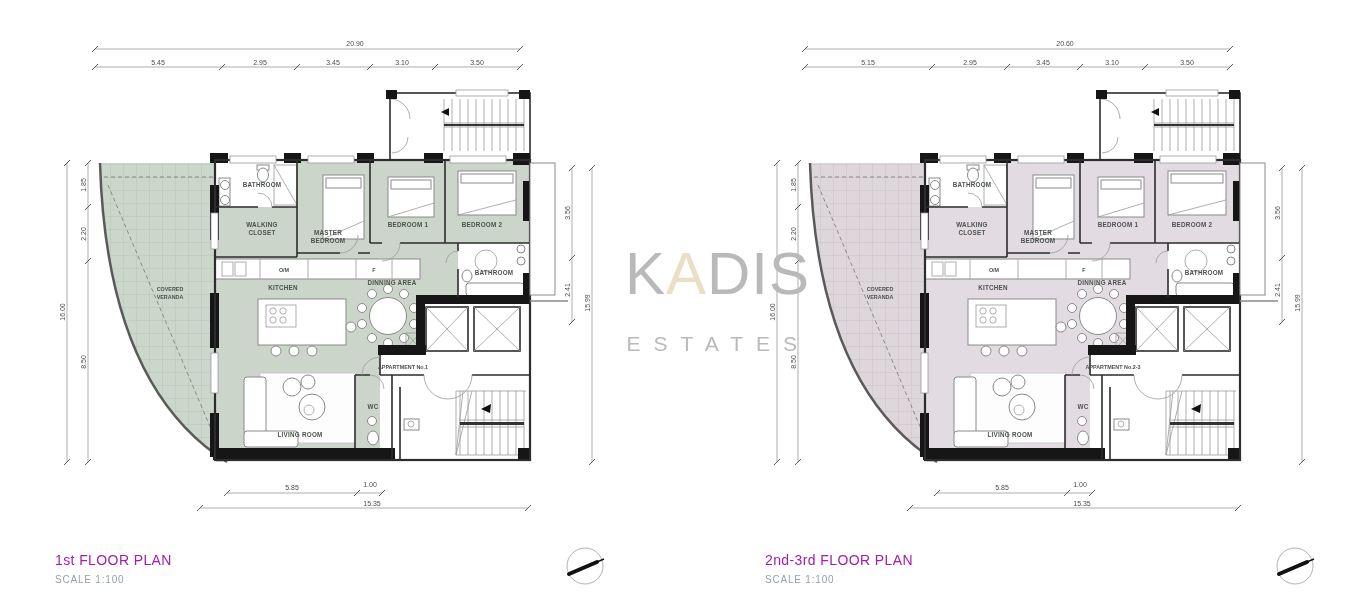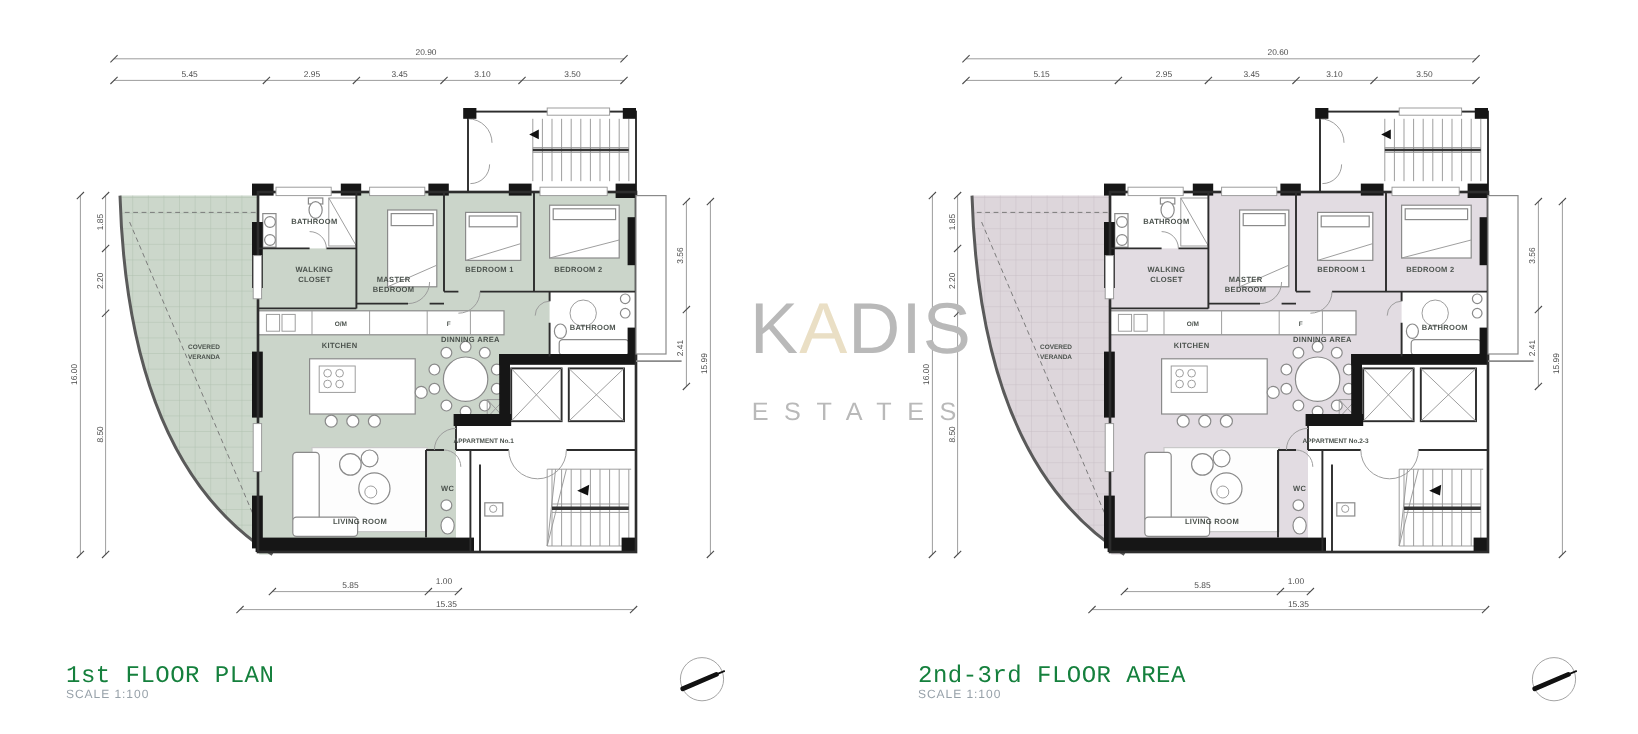--- a/index.html
+++ b/index.html
@@ -1,21 +1,21 @@
 <!DOCTYPE html>
 <html><head>
 <meta charset="utf-8">
 <style>
   html,body{margin:0;padding:0;background:#fff;}
   .canvas{position:relative;width:1365px;height:612px;background:#ffffff;overflow:hidden;
           font-family:"Liberation Sans",sans-serif;}
   .plan{position:absolute;top:35px;width:640px;height:566px;}
   #plan0{left:20px;} #plan1{left:730px;}
-  .plan-title{position:absolute;left:35px;top:517px;font-family:Liberation Mono, monospace;
-              font-size:20px;color:#15803d;letter-spacing:.4px;white-space:nowrap;}
+  .plan-title{position:absolute;left:35px;top:517px;font-family:Liberation Sans, sans-serif;
+              font-size:14px;color:#a21caf;letter-spacing:.4px;white-space:nowrap;}
   .plan-scale{position:absolute;left:35px;top:539px;font-size:10px;color:#97a1a9;letter-spacing:.8px;}
   .watermark{position:absolute;left:566px;top:244px;width:244px;text-align:right;color:#b9b9b9;}
   .watermark .brand{font-size:60px;line-height:1;letter-spacing:1px;}
   .watermark .beige{color:#eadfc5;}
   .watermark .sub{margin-top:28px;font-size:21px;letter-spacing:13px;text-indent:13px;}
   svg text{font-family:"Liberation Sans",sans-serif;}
   .rl{font-size:6.3px;font-weight:bold;letter-spacing:.25px;fill:#4b524d;text-anchor:middle;}
   .sl{font-size:5.4px;font-weight:bold;fill:#4b524d;text-anchor:middle;}
   .dim{font-size:7px;fill:#4c4c4c;text-anchor:middle;}
   .wall{stroke:#2d2d2d;stroke-width:1.6;fill:none;}
@@ -468,21 +468,21 @@
         <text class="dim" x="350" y="452">1.00</text>
         <text class="dim" x="352" y="470.5">15.35</text>
       </g>
 
       <g>
         <circle cx="565" cy="531" r="18" fill="none" stroke="#a0a0a0" stroke-width=".8"></circle>
         <path d="M549,539 L577,527" stroke="#111" stroke-width="4" stroke-linecap="round"></path>
         <path d="M577,527 L584,524" stroke="#111" stroke-width="1.5"></path>
       </g>
     </svg>
-    <div class="plan-title">2nd-3rd FLOOR AREA</div>
+    <div class="plan-title">2nd-3rd FLOOR PLAN</div>
     <div class="plan-scale">SCALE 1:100</div>
   </section>
 
   <div class="watermark">
     <div class="brand"><span>K</span><span class="beige">A</span><span>DIS</span></div>
     <div class="sub">ESTATES</div>
   </div>
 
 </div>
 

